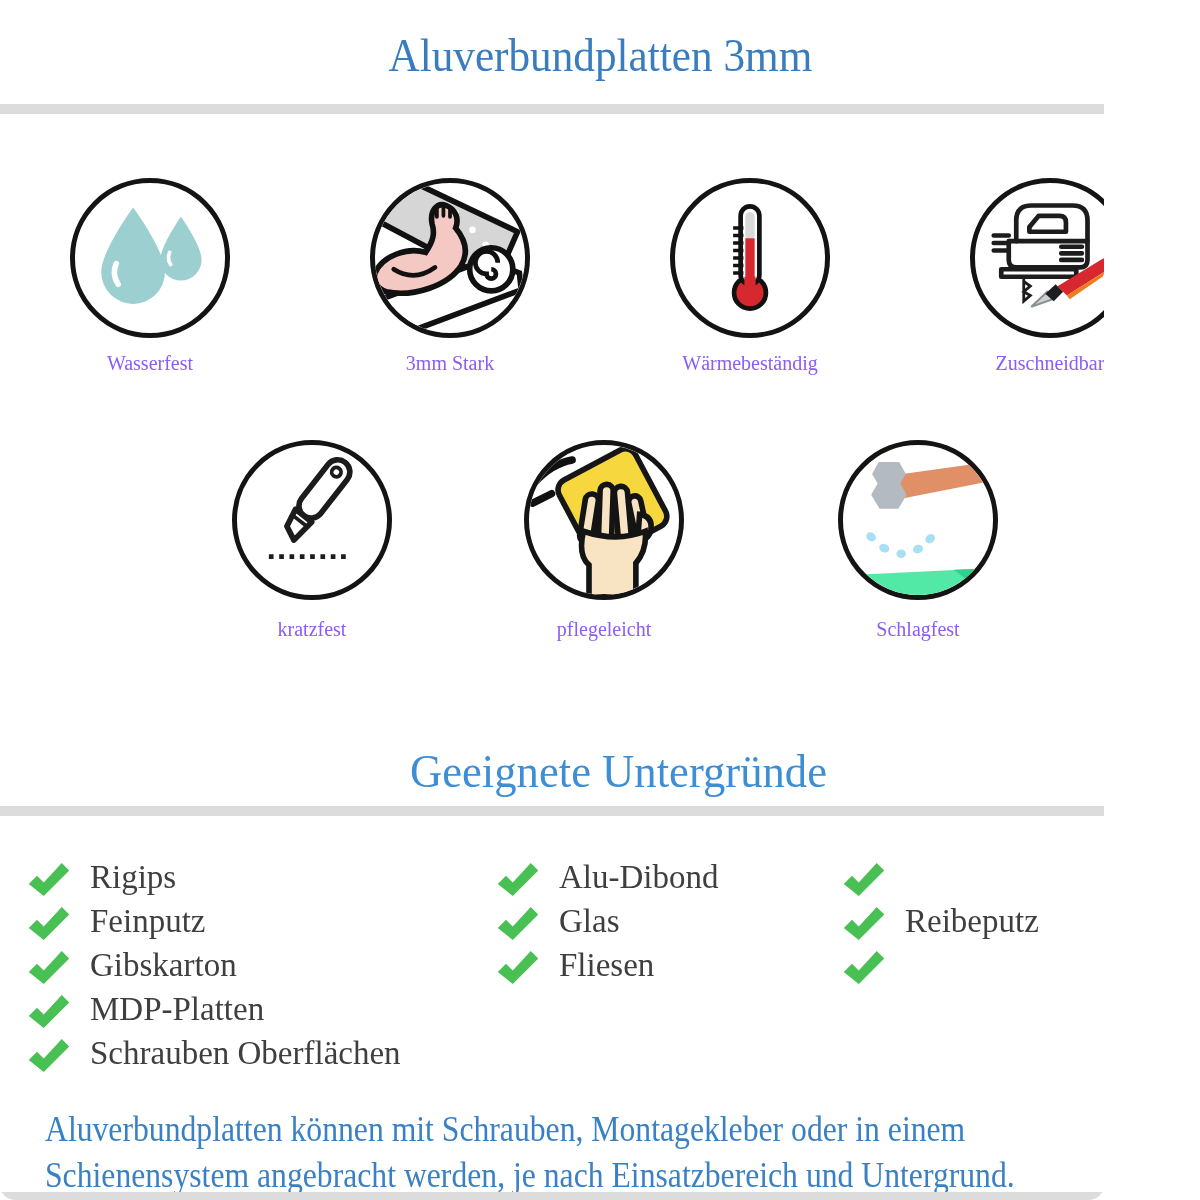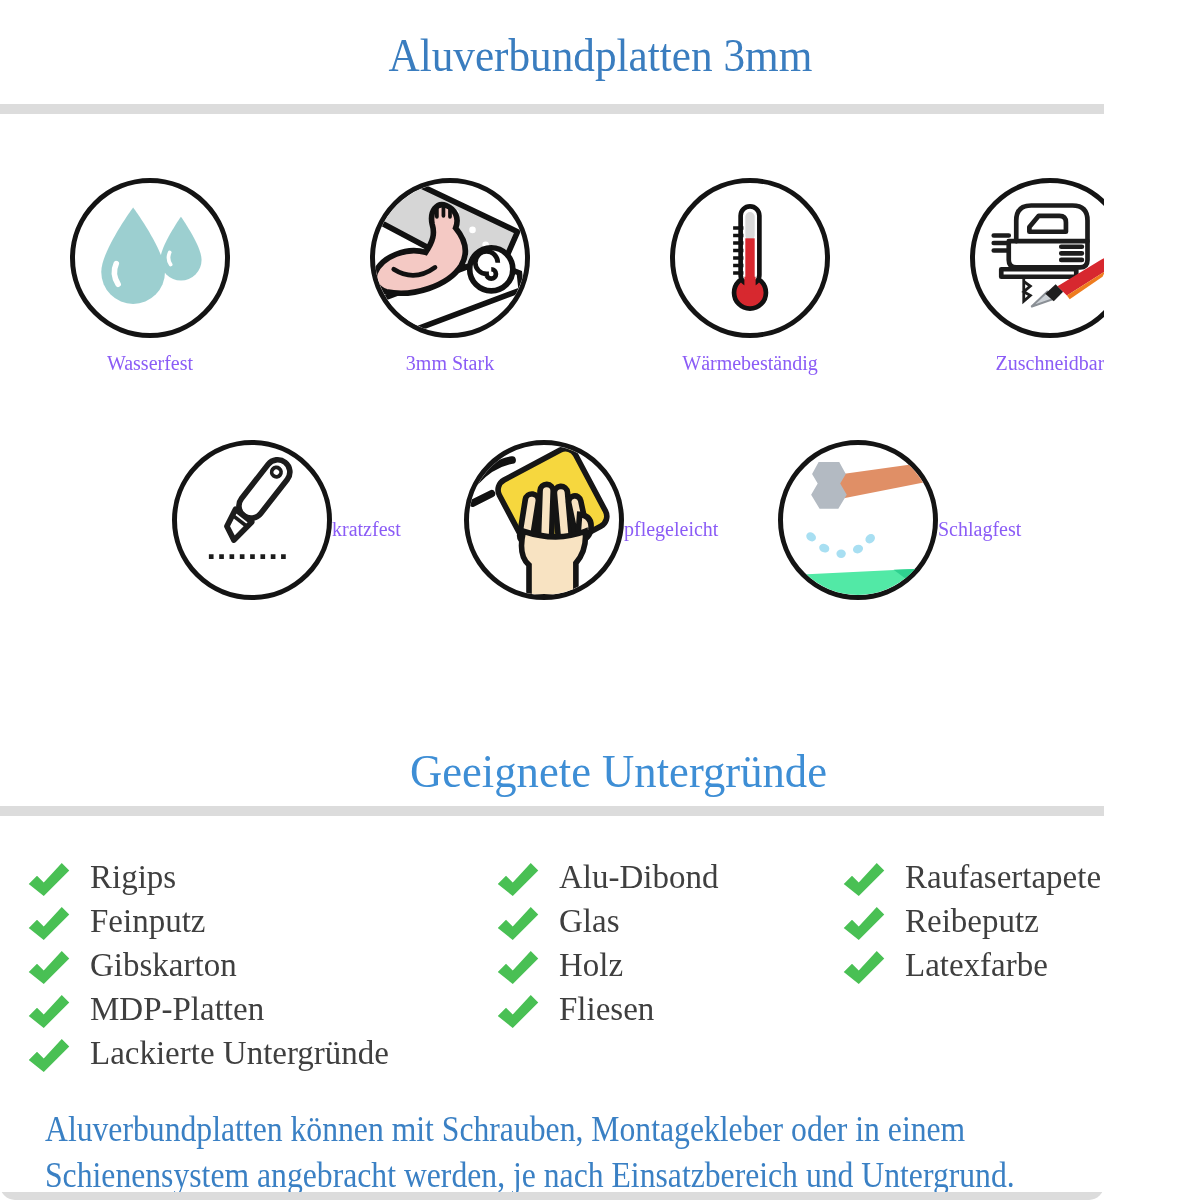--- a/index.html
+++ b/index.html
@@ -13,21 +13,21 @@
     font-size:47px;line-height:58px;color:#3a7dbf;font-weight:400;white-space:nowrap;
   }
   .page-title .squeeze{display:inline-block;transform:scaleX(.92);transform-origin:center;}
   .divider{position:absolute;left:0;width:1200px;background:#dcdcdc;}
   .divider.d1{top:104px;height:10px;}
   .divider.d2{top:806px;height:10px;}
   .divider.d3{top:1192px;height:8px;}
 
   .feature-row1{position:absolute;top:178px;left:0;width:1200px;display:flex;}
   .feature-row1 .feature{width:300px;display:flex;flex-direction:column;align-items:center;}
-  .feature-abs{position:absolute;width:280px;display:flex;align-items:center;}
+  .feature-abs{position:absolute;width:280px;display:flex;flex-direction:column;align-items:center;}
   .circle{
     width:150px;height:150px;border:5px solid #141414;border-radius:50%;
     overflow:hidden;background:#fff;flex:0 0 auto;
   }
   .circle svg{display:block;width:150px;height:150px;}
   .feature-label{margin-top:14px;font-size:20px;color:#8b5cf6;white-space:nowrap;}
   .feature-abs .feature-label{margin-top:18px;}
 
   .section-title{
     position:absolute;top:742px;left:0;width:1200px;text-align:center;
@@ -207,69 +207,61 @@
     <div class="item">
       <svg viewBox="0 0 54 44">
           <polygon points="0,28 11,17 20,26 44,0 54,10 20,44" fill="#49c054"></polygon>
         </svg>
       <span class="txt">MDP-Platten</span>
     </div>
     <div class="item">
       <svg viewBox="0 0 54 44">
           <polygon points="0,28 11,17 20,26 44,0 54,10 20,44" fill="#49c054"></polygon>
         </svg>
-      <span class="txt">Lackierte Untergründe</span>
+      <span class="txt">Schrauben Oberflächen</span>
     </div>
   </div>
 
   <div class="substrate-col col2">
     <div class="item">
       <svg viewBox="0 0 54 44">
           <polygon points="0,28 11,17 20,26 44,0 54,10 20,44" fill="#49c054"></polygon>
         </svg>
       <span class="txt">Alu-Dibond</span>
     </div>
     <div class="item">
       <svg viewBox="0 0 54 44">
           <polygon points="0,28 11,17 20,26 44,0 54,10 20,44" fill="#49c054"></polygon>
         </svg>
       <span class="txt">Glas</span>
     </div>
     <div class="item">
       <svg viewBox="0 0 54 44">
           <polygon points="0,28 11,17 20,26 44,0 54,10 20,44" fill="#49c054"></polygon>
         </svg>
-      <span class="txt">Holz</span>
-    </div>
-    <div class="item">
-      <svg viewBox="0 0 54 44">
-          <polygon points="0,28 11,17 20,26 44,0 54,10 20,44" fill="#49c054"></polygon>
-        </svg>
       <span class="txt">Fliesen</span>
     </div>
   </div>
 
   <div class="substrate-col col3">
     <div class="item">
       <svg viewBox="0 0 54 44">
           <polygon points="0,28 11,17 20,26 44,0 54,10 20,44" fill="#49c054"></polygon>
         </svg>
-      <span class="txt">Raufasertapete</span>
     </div>
     <div class="item">
       <svg viewBox="0 0 54 44">
           <polygon points="0,28 11,17 20,26 44,0 54,10 20,44" fill="#49c054"></polygon>
         </svg>
       <span class="txt">Reibeputz</span>
     </div>
     <div class="item">
       <svg viewBox="0 0 54 44">
           <polygon points="0,28 11,17 20,26 44,0 54,10 20,44" fill="#49c054"></polygon>
         </svg>
-      <span class="txt">Latexfarbe</span>
     </div>
   </div>
 
   <div class="footer-note">
     <div>Aluverbundplatten können mit Schrauben, Montagekleber oder in einem</div>
     <div>Schienensystem angebracht werden, je nach Einsatzbereich und Untergrund.</div>
   </div>
 
   <div class="divider d3"></div>
 </div>

